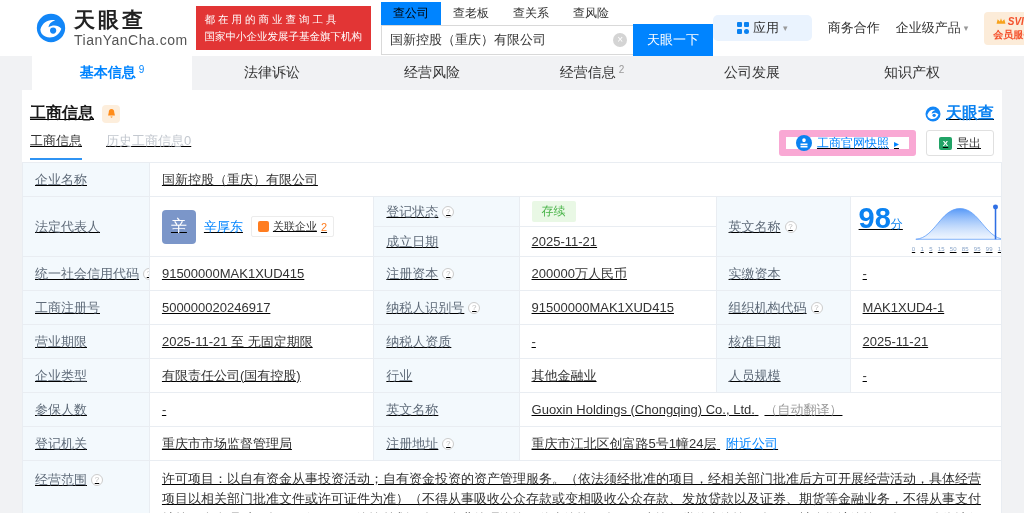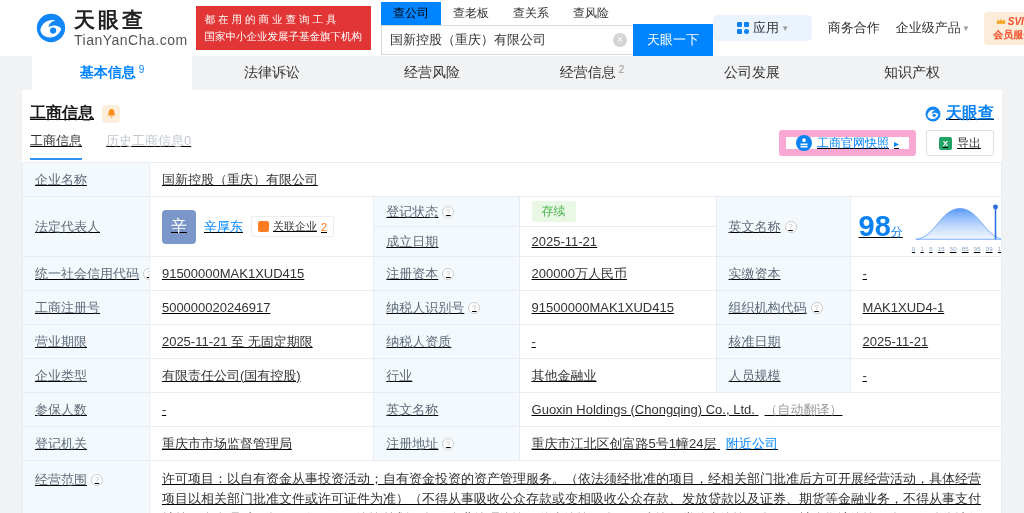--- a/index.html
+++ b/index.html
@@ -66,21 +66,21 @@
   .info-table td.lab { background:#f3f9fd; color:#5f6b79; }
   td.h30 { height:30px; }
   .legal-cell { display:flex; align-items:center; gap:8px; }
   .avatar { width:34px; height:34px; border-radius:4px; background:#7b96c9; color:#fff; font-size:16px; display:flex; align-items:center; justify-content:center; flex:none; }
   a.blue, .blue { color:#0084ff; text-decoration:none; cursor:pointer; }
   .rel-badge { display:inline-flex; align-items:center; gap:4px; border:1px solid #ececec; border-radius:2px; padding:2px 6px; font-size:11px; color:#333; cursor:pointer; background:#fff; }
   .rel-ic { width:11px; height:11px; background:#ff7d20; border-radius:2px; }
   .rel-count { color:#ff7d20; }
   .status-badge { display:inline-block; background:#e9f8e5; color:#48b348; font-size:12px; padding:2px 10px; border-radius:2px; }
   .score-cell { padding:4px 8px !important; }
-  .score-flex { display:flex; align-items:center; gap:9px; }
+  .score-flex { display:flex; gap:9px; }
   .score-num { color:#0b82f1; white-space:nowrap; }
   .score-big { font-size:29px; font-weight:bold; }
   .score-unit { font-size:12px; }
   .score-chart { width:96px; }
   .ticks { display:flex; justify-content:space-between; font-size:6px; color:#8ba6c9; line-height:1; margin-top:1px; }
   .note { color:#999; margin-left:6px; }
   .scope-lab { vertical-align:top; padding-top:10px !important; }
   .scope-val { white-space:normal !important; line-height:20px; padding:8px 12px !important; vertical-align:top; height:auto !important; color:#333; }
   .labflex { display:flex; align-items:center; }
 </style>

